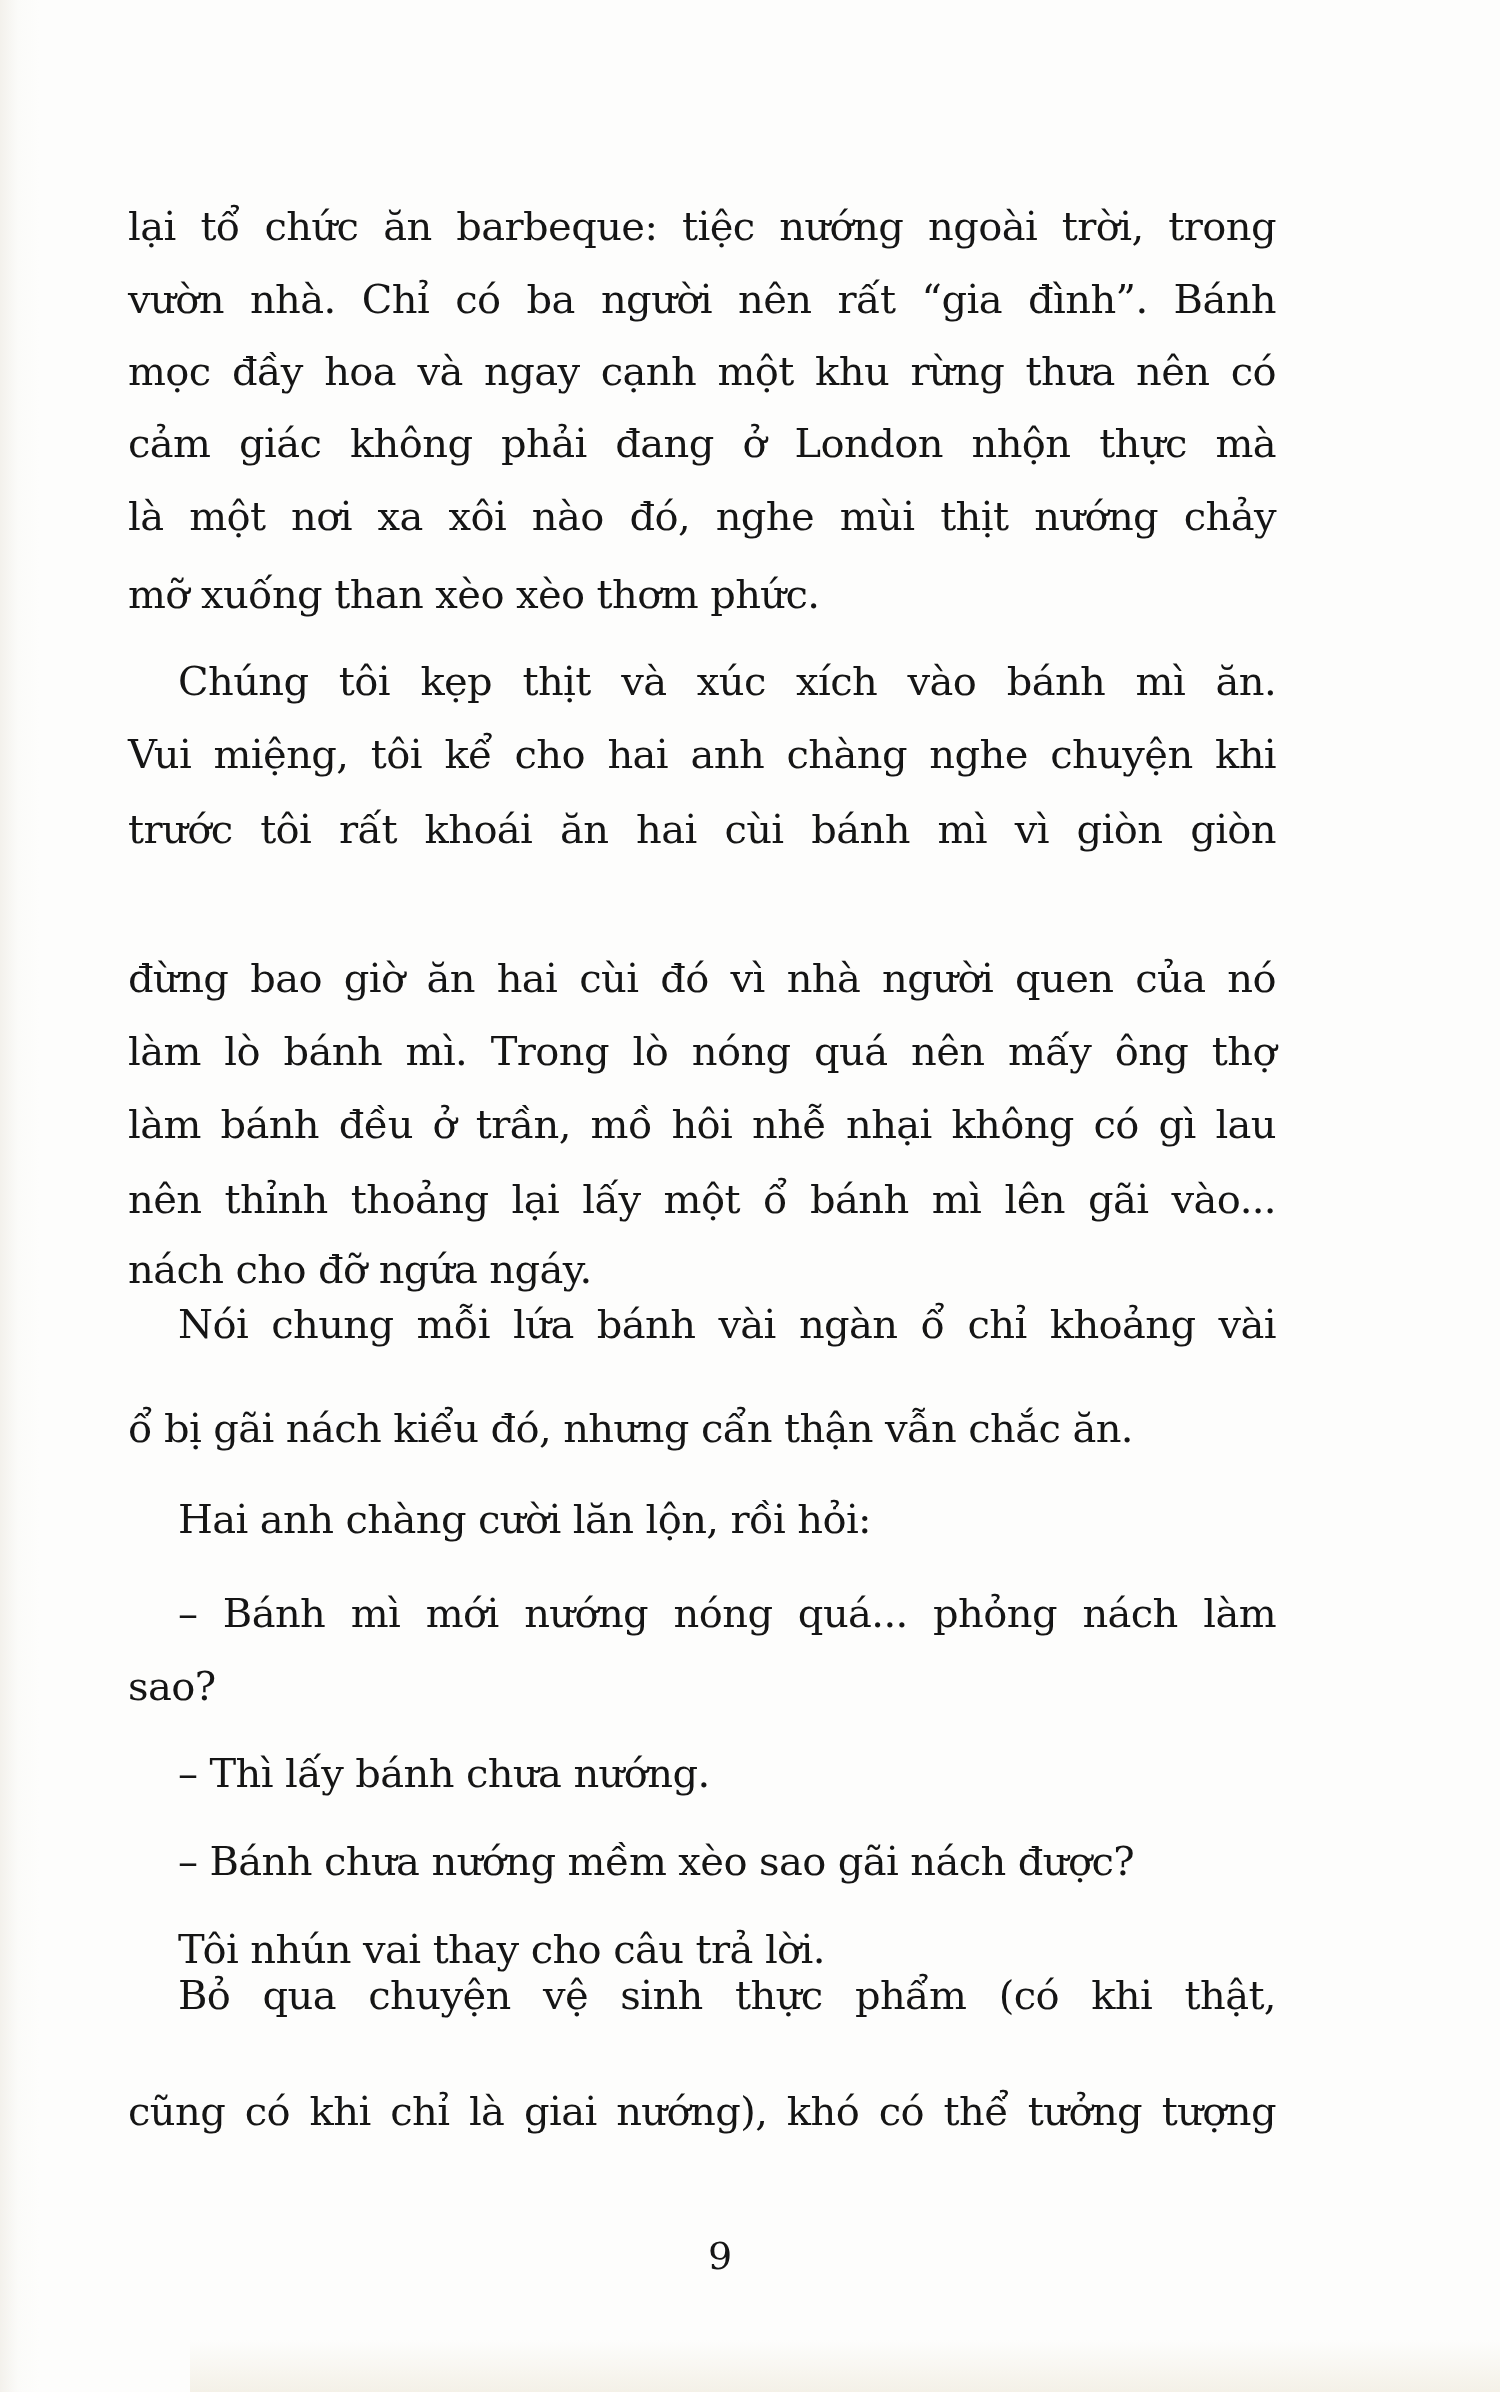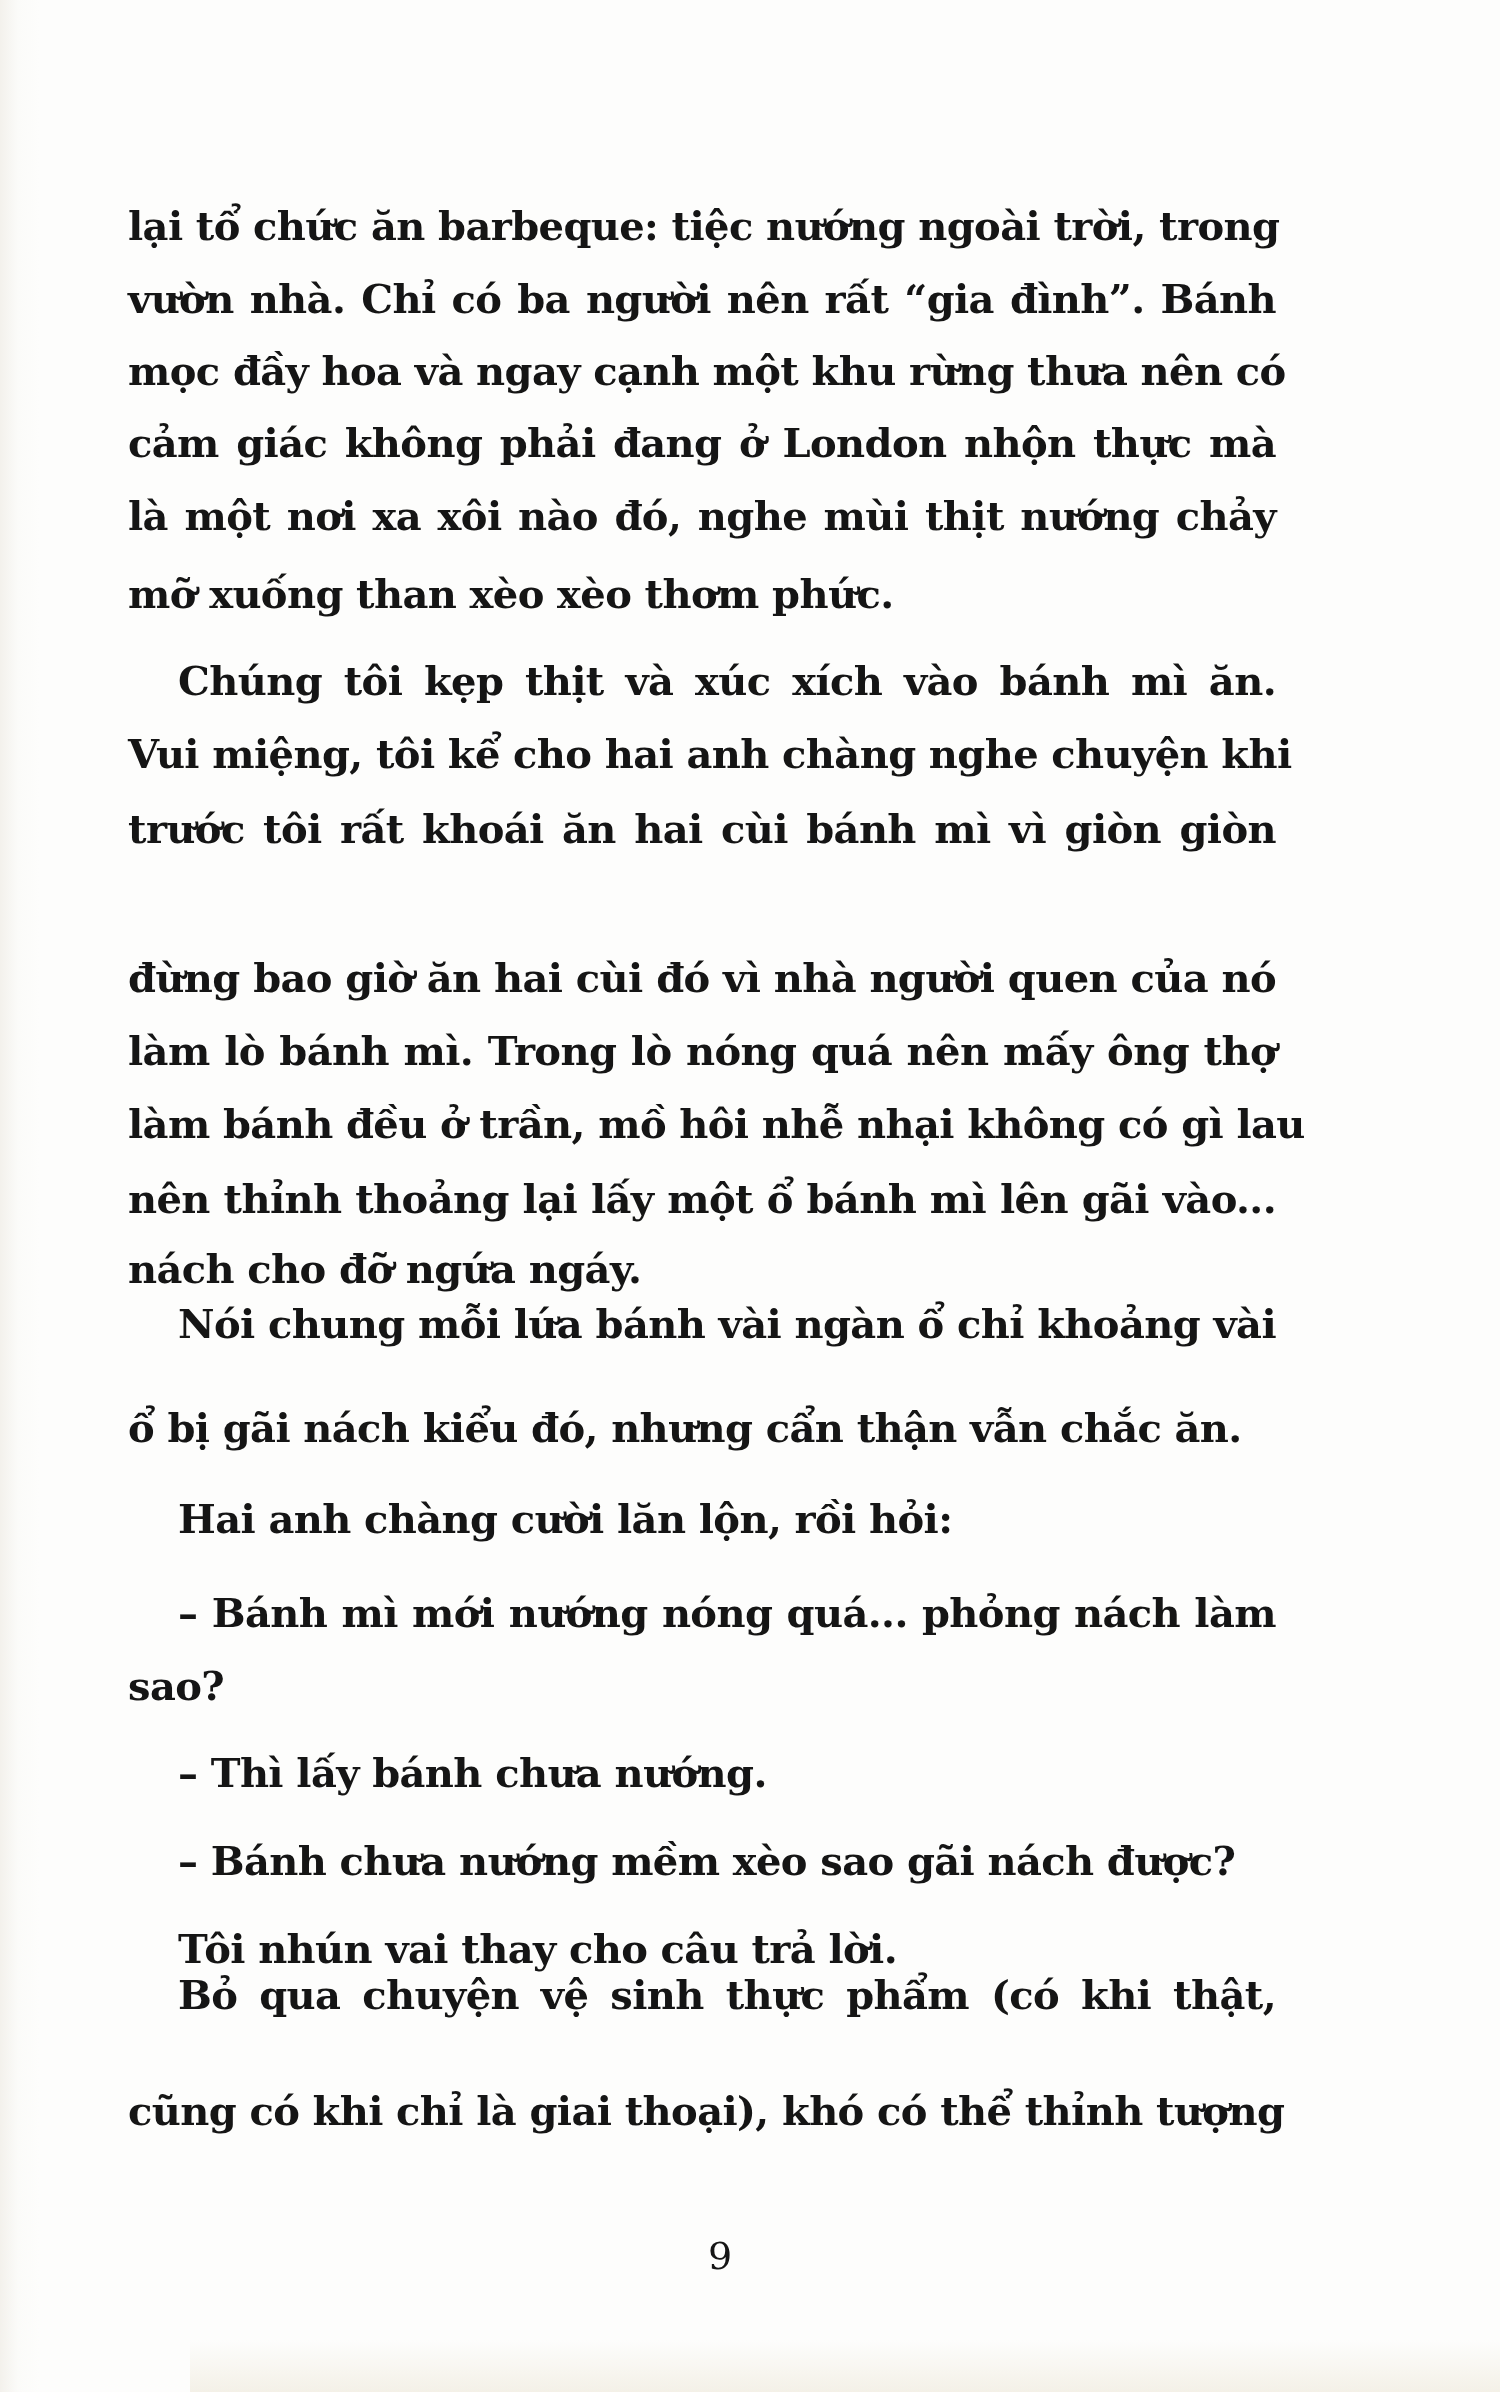--- a/index.html
+++ b/index.html
@@ -34,21 +34,20 @@
       height: 56px;
       font-family: "DejaVu Serif", "Liberation Serif", serif;
       font-size: 40px;
       line-height: 56px;
       color: #151515;
       white-space: nowrap;
       text-align: justify;
       text-align-last: justify;
       letter-spacing: -0.6px;
       word-spacing: 0px;
-      font-weight: bold;
     }
     .line.indent {
       left: 178px;
       width: 1098px;
     }
     .line.last {
       text-align: center;
       text-align-last: left;
     }
     .page-number {
@@ -93,18 +92,18 @@
   <div class="line indent" style="top:1585px">– Bánh mì mới nướng nóng quá... phỏng nách làm</div>
   <div class="line last" style="top:1658px">sao?</div>
 
   <div class="line indent last" style="top:1745px">– Thì lấy bánh chưa nướng.</div>
 
   <div class="line indent last" style="top:1833px">– Bánh chưa nướng mềm xèo sao gãi nách được?</div>
 
   <div class="line indent last" style="top:1921px">Tôi nhún vai thay cho câu trả lời.</div>
 
   <div class="line indent" style="top:1967px">Bỏ qua chuyện vệ sinh thực phẩm (có khi thật,</div>
-  <div class="line" style="top:2083px">cũng có khi chỉ là giai thoại), khó có thể thỉnh tượng</div>
+  <div class="line" style="top:2083px">cũng có khi chỉ là giai nướng), khó có thể tưởng tượng</div>
 
   <div class="page-number">9</div>
 
   <div class="bleed"></div>
 </div>
 
 </body></html>

